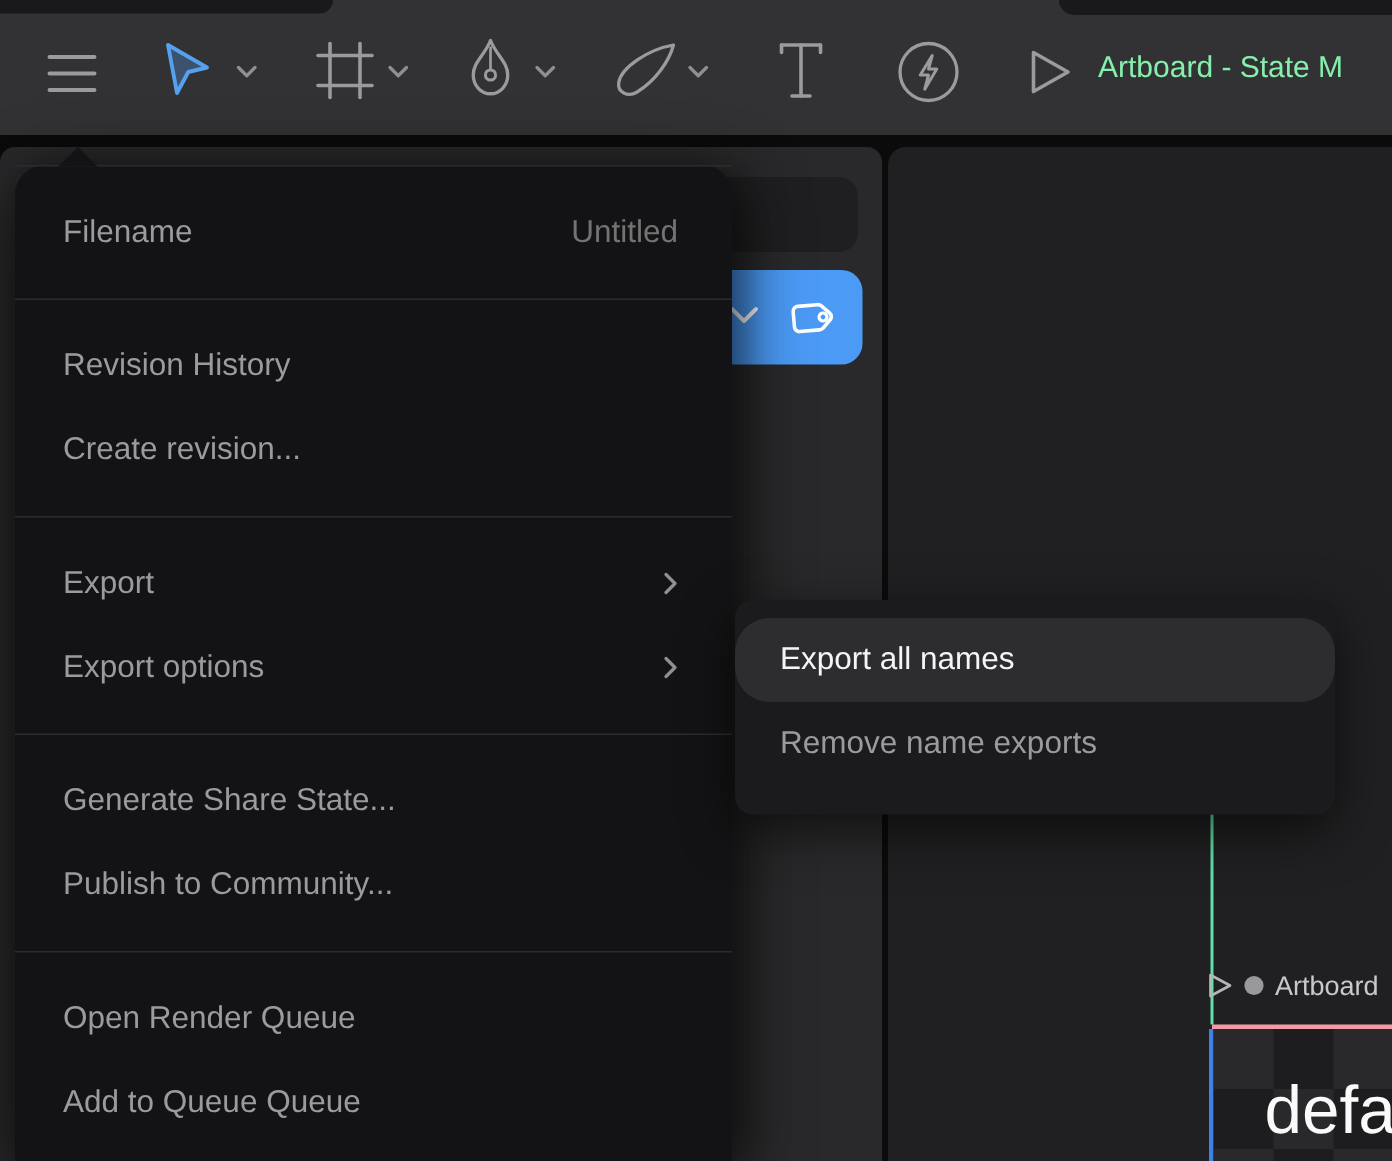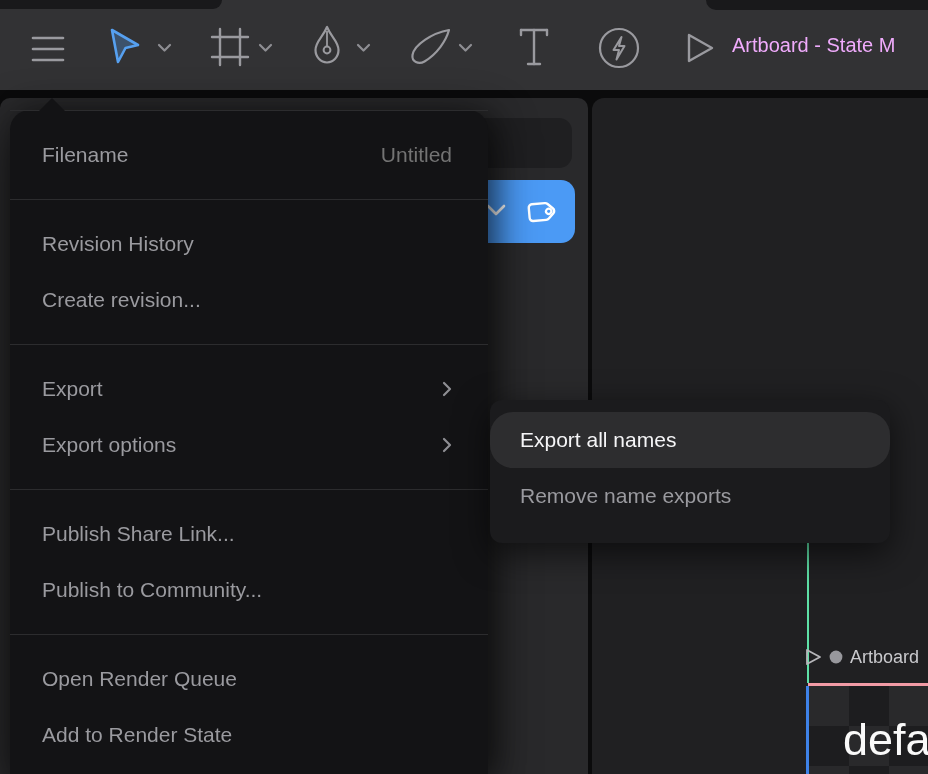--- a/index.html
+++ b/index.html
@@ -14,21 +14,21 @@
   
   #toolbar { position:absolute; left:0; top:0; width:928px; height:90px; background:#323234; }
   .tab-notch { position:absolute; top:0; height:9px; background:#19191b; }
   #tab-notch-left  { left:0; width:222px; border-radius:0 0 10px 0; }
   #tab-notch-right { left:706px; width:222px; height:10px; border-radius:0 0 0 10px; }
   .toolbtn { position:absolute; display:flex; align-items:center; justify-content:center; cursor:pointer; }
   .chev { position:absolute; }
   #toolbar-title {
     position:absolute; left:732px; top:0; height:90px; width:196px;
     display:flex; align-items:center;
-    color:#f0abfc; font-size:20px; white-space:nowrap; overflow:hidden;
+    color:#86efac; font-size:20px; white-space:nowrap; overflow:hidden;
   }
 
   
   #content { position:absolute; left:0; top:90px; width:928px; height:684px; background:#0b0b0c; }
   #left-panel {
     position:absolute; left:0; top:8px; width:588px; height:676px;
     background:#29292b; border-radius:10px 10px 0 0; overflow:hidden;
   }
   #name-field {
     position:absolute; left:180px; top:20px; width:392px; height:50px;
@@ -257,33 +257,33 @@
           <span class="sub-arrow">
             <svg width="10" height="16" viewBox="0 0 10 16">
               <polyline points="2,2 8,8 2,14" fill="none" stroke="#8e8e93" stroke-width="2.2" stroke-linecap="round" stroke-linejoin="round"></polyline>
             </svg>
           </span>
         </div>
       </div>
 
       <div class="menu-section">
         <div class="menu-row">
-          <span>Publish Share Link...</span>
+          <span>Generate Share State...</span>
         </div>
         <div class="menu-row">
           <span>Publish to Community...</span>
         </div>
       </div>
 
       <div class="menu-section">
         <div class="menu-row">
           <span>Open Render Queue</span>
         </div>
         <div class="menu-row">
-          <span>Add to Render State</span>
+          <span>Add to Queue Queue</span>
         </div>
       </div>
     </div>
 
     <div id="submenu">
       <div class="submenu-row selected">
         <span>Export all names</span>
       </div>
       <div class="submenu-row">
         <span>Remove name exports</span>

